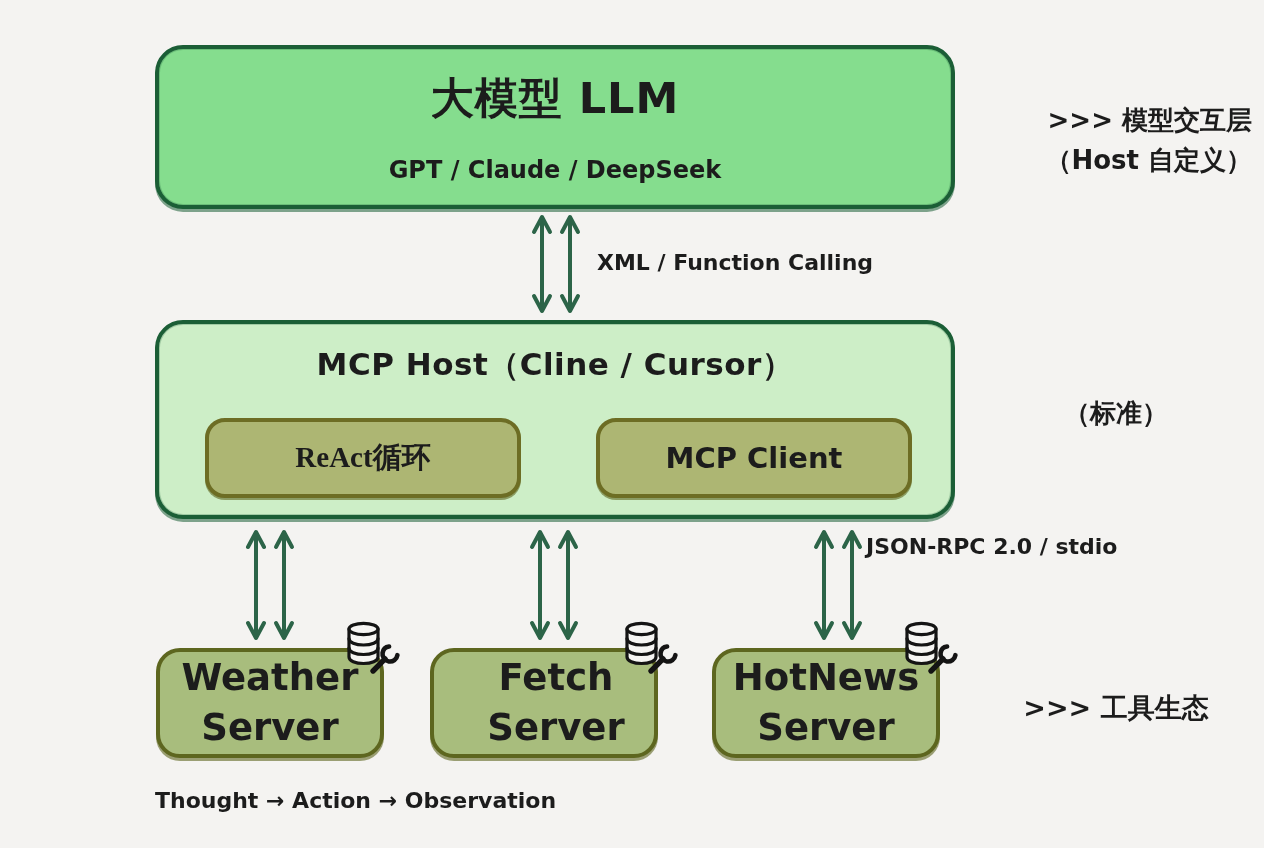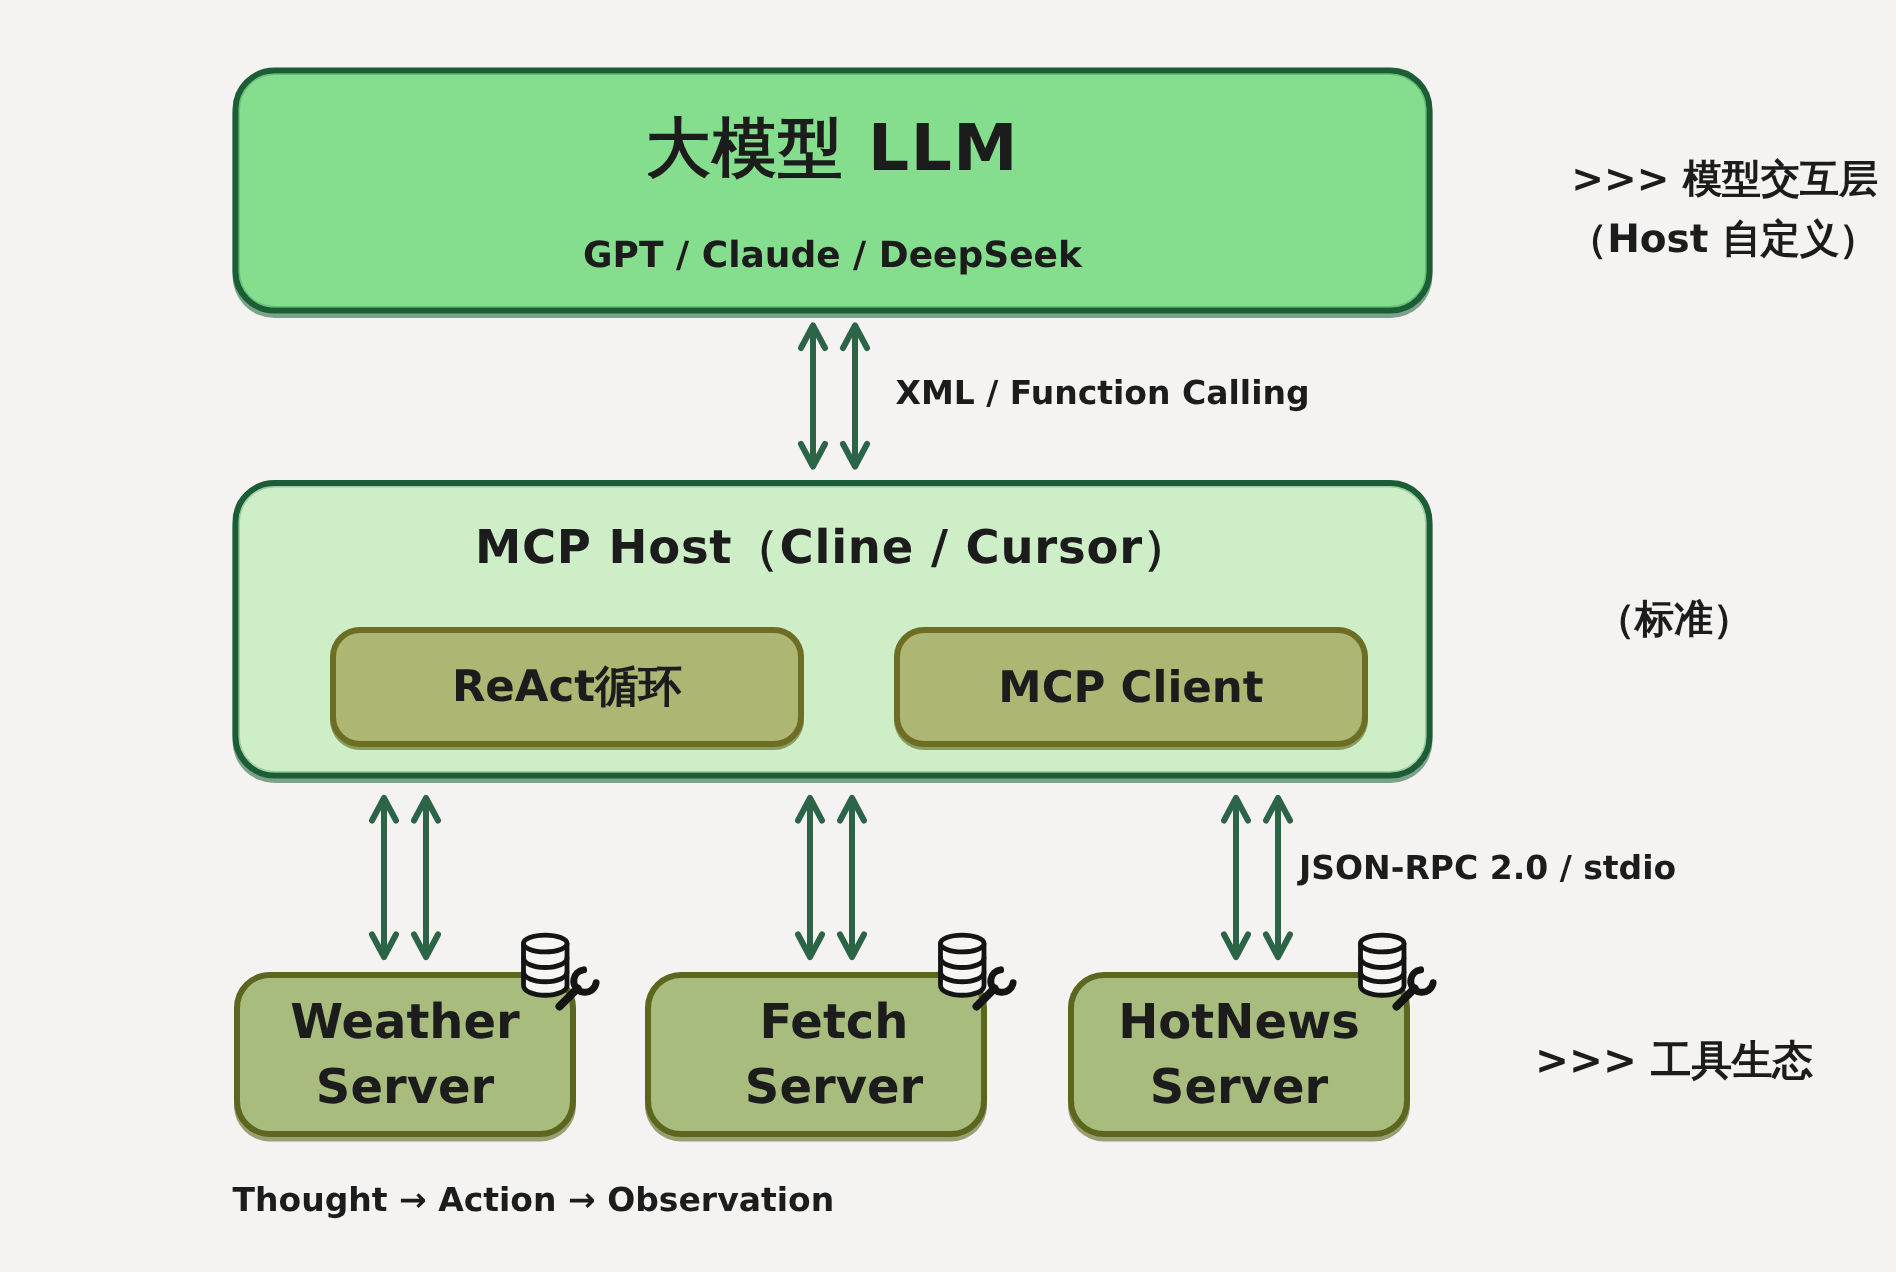--- a/index.html
+++ b/index.html
@@ -47,30 +47,30 @@
   .module-box{
     position:absolute;top:94px;width:316px;height:80px;
     box-sizing:border-box;
     background:var(--module-fill,#adb673);
     border:4px solid var(--module-border,#6d6d24);
     border-radius:20px;
     display:flex;align-items:center;justify-content:center;
     box-shadow:0 2px 0 0 rgba(95,102,31,.6);
     font-size:29px;font-weight:700;
   }
-  .module-react{left:61px;}
+  .module-react{left:46px;font-family:Liberation Serif, serif;}
   .module-client{left:437px;}
   
   .server-box{
     top:648px;width:228px;height:110px;
     background:var(--server-fill,#a8bd7d);
     border:4px solid var(--server-border,#5d661f);
     border-radius:24px;
     box-shadow:0 3px 0 0 rgba(93,102,31,.6);
-    font-size:32px;font-weight:700;line-height:1.35;
+    font-size:37px;font-weight:700;line-height:1.35;
   }
   .server-1{left:156px;}
   .server-2{left:430px;padding-left:24px;}
   .server-3{left:712px;}
   
   .server-icon{position:absolute;width:66px;height:62px;top:618px;}
   .icon-1{left:340px;}
   .icon-2{left:618px;}
   .icon-3{left:898px;}
   
@@ -78,21 +78,21 @@
   .arrow-top{left:524px;top:213px;height:102px;}
   .arrow-b1{left:238px;top:528px;height:114px;}
   .arrow-b2{left:522px;top:528px;height:114px;}
   .arrow-b3{left:806px;top:528px;height:114px;}
   .arrow-pair svg{width:100%;height:100%;display:block;}
   
   .conn-label{
     position:absolute;font-size:22px;font-weight:700;white-space:nowrap;
   }
   .conn-label-1{left:597px;top:250px;}
-  .conn-label-2{left:866px;top:567px;}
+  .conn-label-2{left:866px;top:534px;}
   
   .annotation{
     position:absolute;left:980px;width:272px;
     font-size:26px;font-weight:700;line-height:1.55;
     text-align:center;white-space:nowrap;
   }
   .annotation-1{top:100px;text-align:right;}
   .annotation-2{top:393px;}
   .annotation-3{top:687px;font-size:27px;}
   

